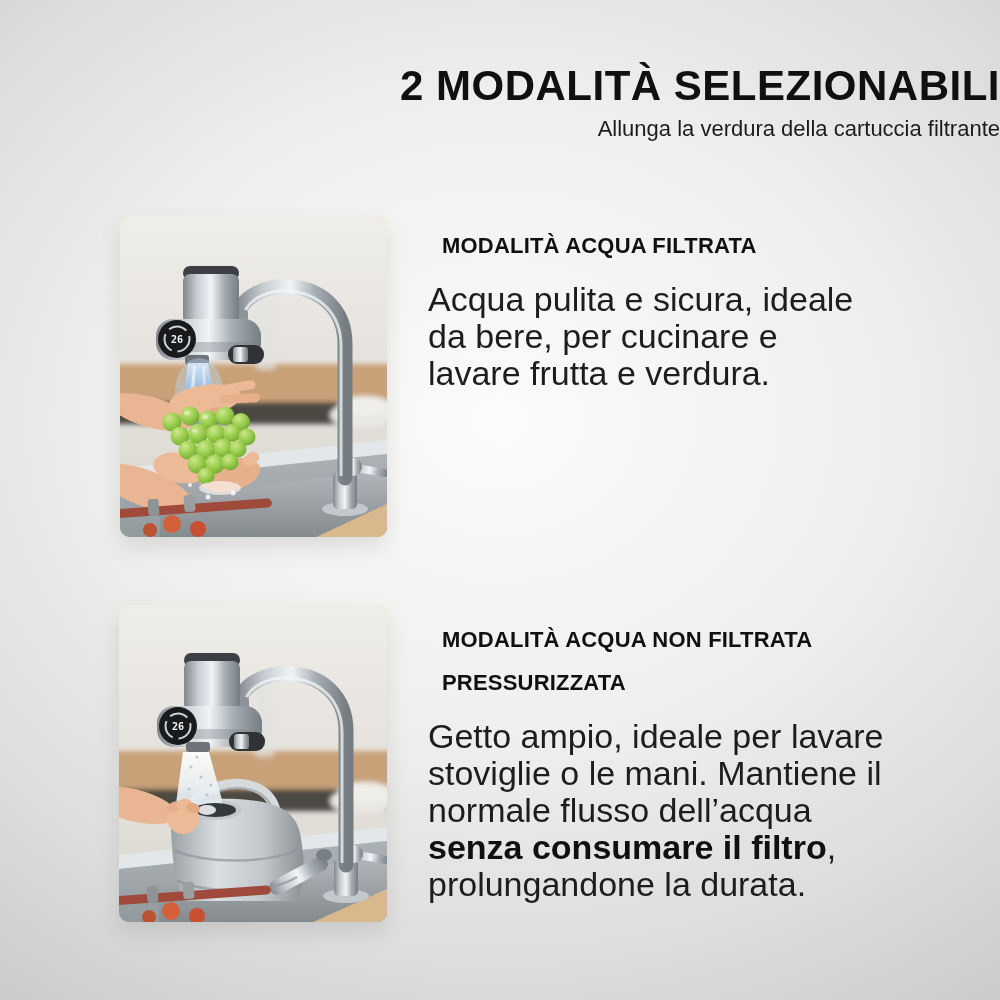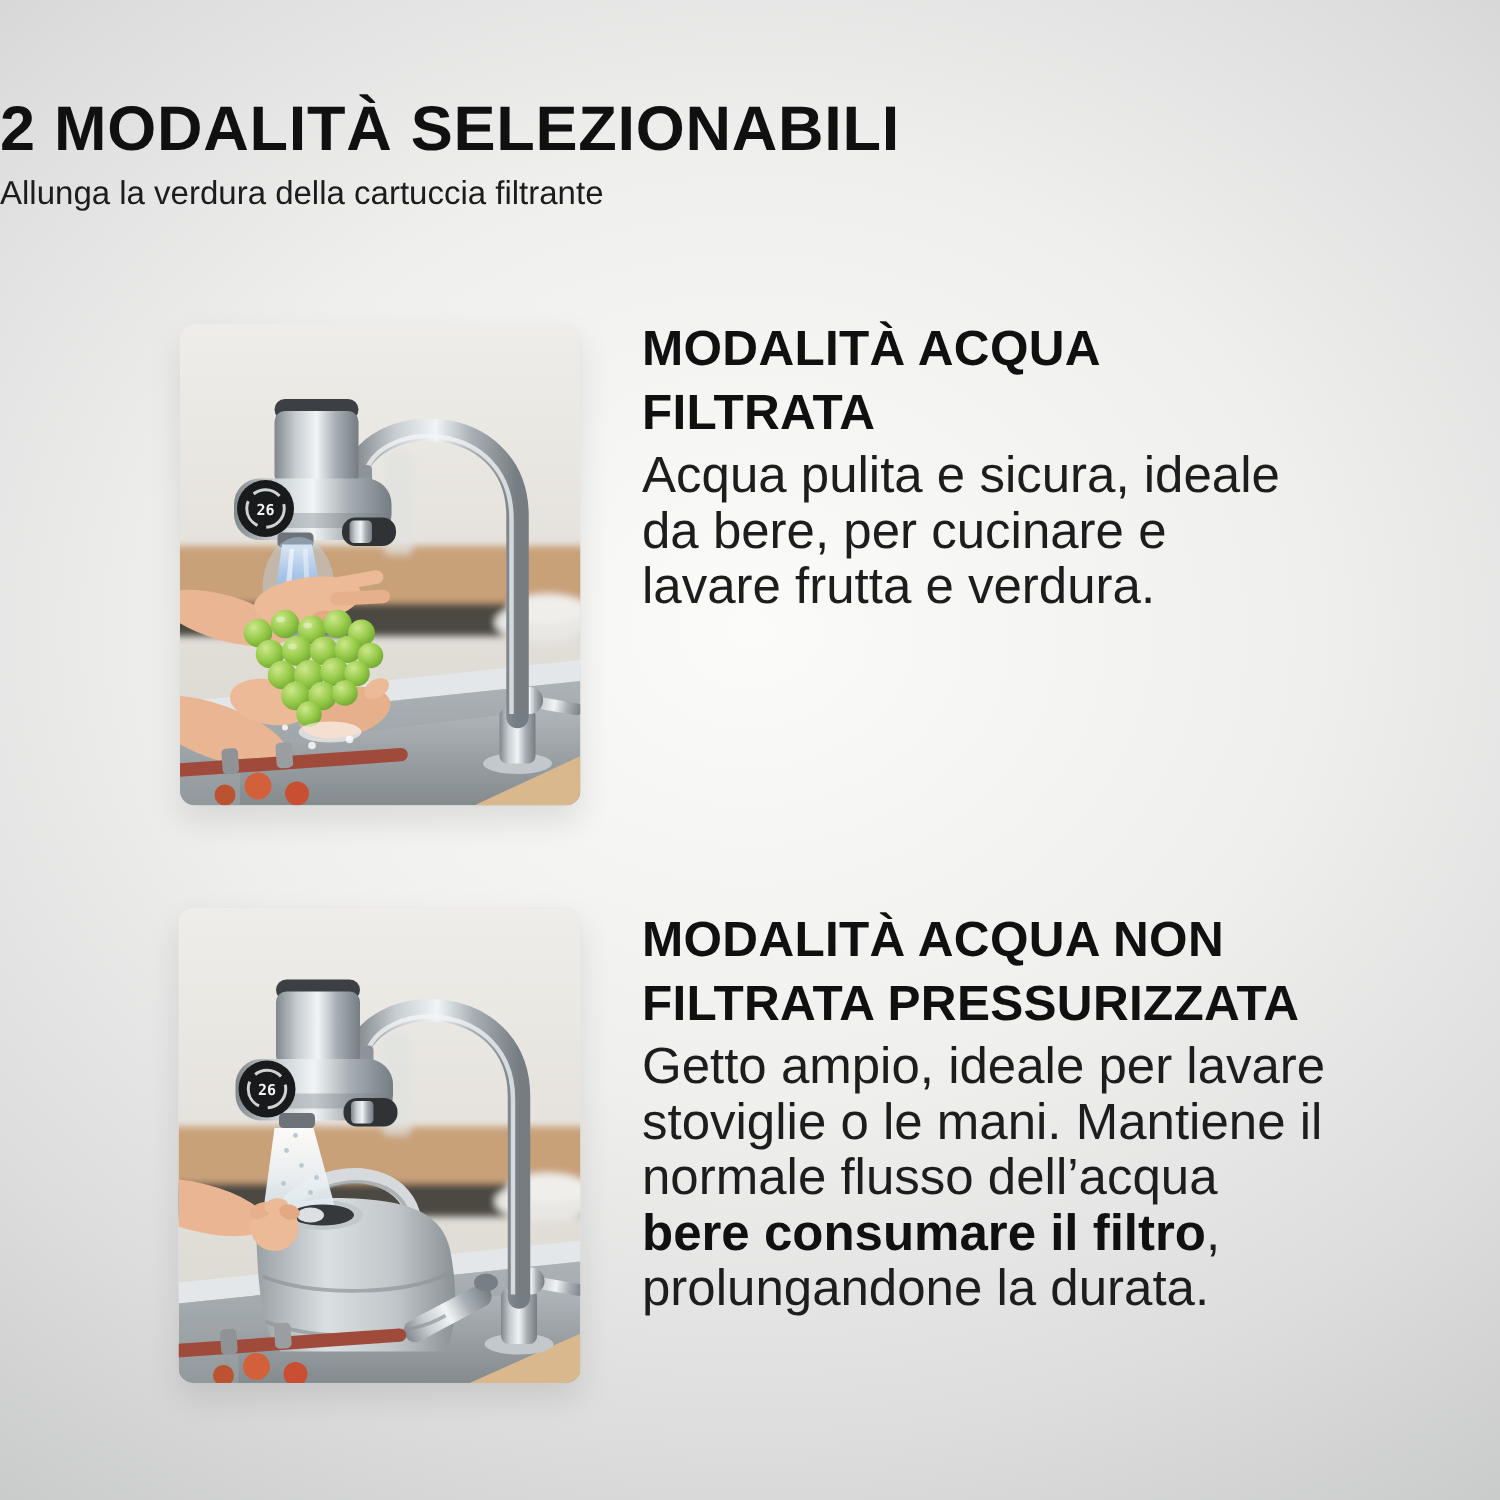--- a/index.html
+++ b/index.html
@@ -2,31 +2,31 @@
 <html><head>
 <meta charset="utf-8">
 <style>
   html,body{margin:0;padding:0}
   body{
     width:1000px;height:1000px;overflow:hidden;
     background:radial-gradient(90% 75% at 50% 42%, #fbfbfa 0%, #efefee 42%, #dcdddc 72%, #c6c8c7 100%);
     font-family:"Liberation Sans", sans-serif;color:#141414;
   }
   .stage{position:relative;width:1000px;height:1000px}
-  .hdr{position:absolute;top:62px;left:0;width:1000px;text-align:left}
+  .hdr{position:absolute;top:62px;left:0;width:1000px;text-align:right}
   .title{margin:0;font-size:42px;line-height:48px;font-weight:bold;letter-spacing:.5px;color:#101010;white-space:nowrap}
   .subtitle{margin:6px 0 0;font-size:22px;line-height:26px;color:#1c1c1c}
-  .fig{position:absolute;border-radius:10px;overflow:hidden;box-shadow:0 10px 22px rgba(0,0,0,.10);background:#e5e5e5}
+  .fig{position:absolute;border-radius:10px;overflow:hidden;box-shadow:0 10px 22px rgba(0,0,0,.10);background:#fde047}
   #fig1{left:120px;top:216px;width:267px;height:321px}
   #fig2{left:119px;top:605px;width:268px;height:317px}
   .fig svg{display:block;width:100%;height:100%}
   .txt{position:absolute;left:428px}
   #txt1{top:210px}
   #txt2{top:604px}
-  .h2{margin:0;font-size:33px;line-height:43px;font-weight:bold;color:#101010;width:460px;letter-spacing:.2px}
+  .h2{margin:14px;font-size:22px;line-height:43px;font-weight:bold;color:#101010;width:460px;letter-spacing:.2px}
   .body{margin:3px 0 0;font-size:34px;line-height:37px;color:#1d1d1d}
   #txt1 .body{width:440px}
   #txt2 .body{width:462px}
   .body b{font-weight:bold;color:#101010}
 </style>
 </head>
 <body>
 
 <div class="stage">
 
@@ -288,16 +288,16 @@
         <rect x="64" y="277" width="11" height="17" rx="3" fill="#9a9ea1" transform="rotate(-4 69 285)"></rect>
         <circle cx="52" cy="306" r="9" fill="#d2613b"></circle>
         <circle cx="78" cy="311" r="8" fill="#c84f31"></circle>
         <circle cx="30" cy="312" r="7" fill="#bb5230"></circle>
       </g>
     </svg>
   </figure>
 
   <div class="txt" id="txt2">
     <h2 class="h2">MODALITÀ ACQUA NON FILTRATA PRESSURIZZATA</h2>
-    <p class="body"><span>Getto ampio, ideale per lavare stoviglie o le mani. Mantiene il normale flusso dell’acqua </span><b>bere consumare il filtro</b><span>, prolungandone la durata.</span></p>
+    <p class="body"><span>Getto ampio, ideale per lavare stoviglie o le mani. Mantiene il normale flusso dell’acqua </span><b>senza consumare il filtro</b><span>, prolungandone la durata.</span></p>
   </div>
 
 </div>
 
 </body></html>

